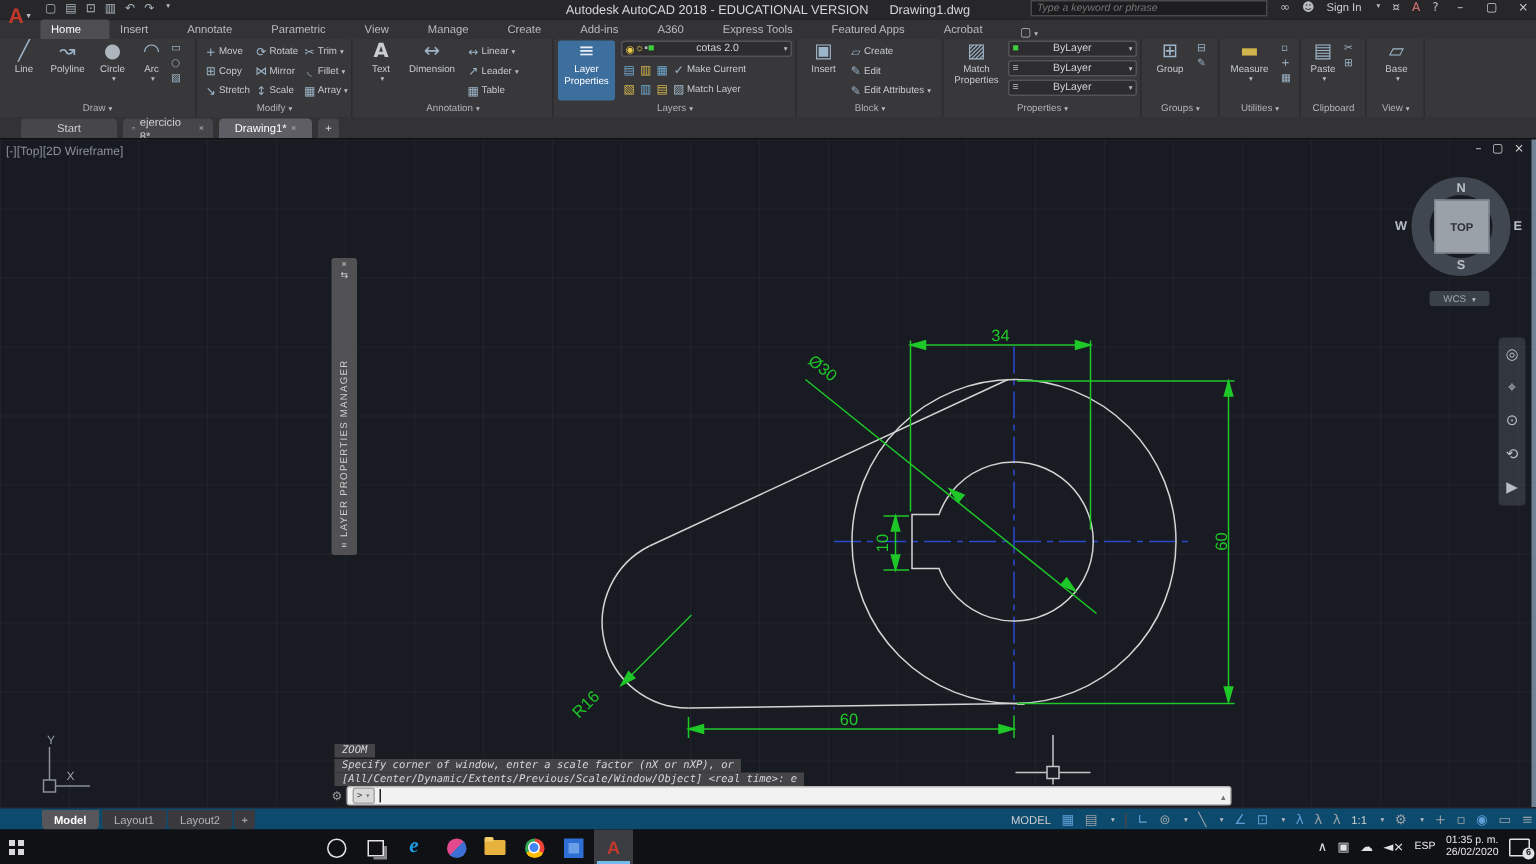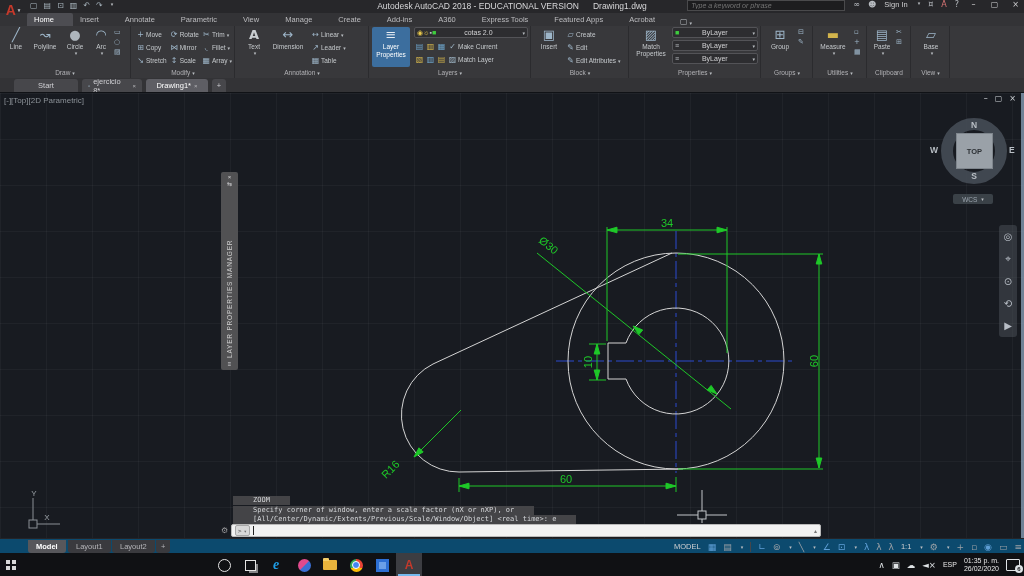--- a/index.html
+++ b/index.html
@@ -63,22 +63,22 @@
   #navbar{position:absolute;left:999px;top:132px;width:18px;height:112px;background:rgba(82,88,96,.45);border-radius:3px;
     display:flex;flex-direction:column;align-items:center;justify-content:space-around;font-size:10px;color:#b8bec6;
     font-family:"DejaVu Sans",sans-serif;}
   
   #lpm{position:absolute;left:221px;top:79px;width:17px;height:198px;background:#515153;border-radius:2px;
     display:flex;flex-direction:column;align-items:center;padding:2px 0;box-sizing:border-box;}
   #lpm .t{font-size:6px;color:#d6d6d8;line-height:7px;}
   #lpm-title{flex-grow:1;writing-mode:vertical-rl;transform:rotate(180deg);font-size:6.5px;letter-spacing:.8px;color:#cfcfcf;
     display:flex;align-items:center;margin:3px 0;}
   
-  .cmdrow{position:absolute;left:233px;height:9px;background:rgba(74,74,76,.88);color:#d4d6d9;
-    font-family:"DejaVu Sans Mono",monospace;font-size:7px;line-height:9px;padding:0 20px;white-space:pre;}
+  .cmdrow{position:absolute;left:223px;height:9px;background:rgba(74,74,76,.88);color:#d4d6d9;
+    font-family:"DejaVu Sans Mono",monospace;font-size:7px;line-height:9px;padding:0 5px;white-space:pre;font-style:italic;}
   #cmdbar{position:absolute;left:231px;top:431px;width:590px;height:13px;background:#f2f2f2;border:1px solid #b9b9b9;
     border-radius:2px;box-sizing:border-box;display:flex;align-items:center;padding:0 3px;gap:3px;}
   #cmd-chip{display:flex;align-items:center;background:#d9d9d9;border:1px solid #a8a8a8;border-radius:2px;height:9px;
     font-size:6px;color:#444;padding:0 2px;font-family:"DejaVu Sans Mono",monospace;}
   #cmd-caret{width:1px;height:9px;background:#222;}
   #cmd-wrench{position:absolute;left:221px;top:433px;font-size:8px;color:#9a9a9c;font-family:"DejaVu Sans",sans-serif;}
   #cmd-up{margin-left:auto;font-size:6px;color:#777;}
   
   #statusrow{position:absolute;left:0;top:538px;width:1024px;height:15px;background:#0c4a6e;border-top:1px solid #242428;box-sizing:border-box;}
   .ltab{position:absolute;top:1px;height:13px;display:flex;align-items:center;padding:0 8px;font-size:7.5px;color:#b5b5b9;
@@ -519,21 +519,21 @@
 
       <g stroke="#c2c6ca" stroke-width="1" fill="none">
         <line x1="677" y1="514" x2="698" y2="514"></line>
         <line x1="706" y1="514" x2="727" y2="514"></line>
         <line x1="702" y1="489" x2="702" y2="510"></line>
         <line x1="702" y1="518" x2="702" y2="522"></line>
         <rect x="698" y="510" width="8" height="8"></rect>
       </g>
     </svg>
 
-    <div id="vplabel">[-][Top][2D Parametric]</div>
+    <div id="vplabel">[-][Top][2D Wireframe]</div>
     <div id="rightstrip"></div>
     <div id="cv-winctrls">
       <span>–</span>
       <span>▢</span>
       <span>×</span>
     </div>
 
     <div id="vc-ring"></div>
     <div class="vc-l" style="left:941px;top:27px;width:66px;text-align:center;">N</div>
     <div class="vc-l" style="left:941px;top:78px;width:66px;text-align:center;">S</div>

